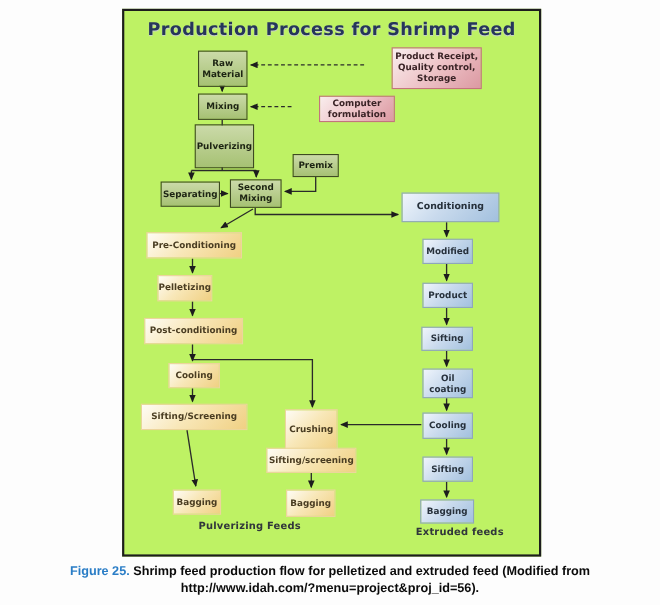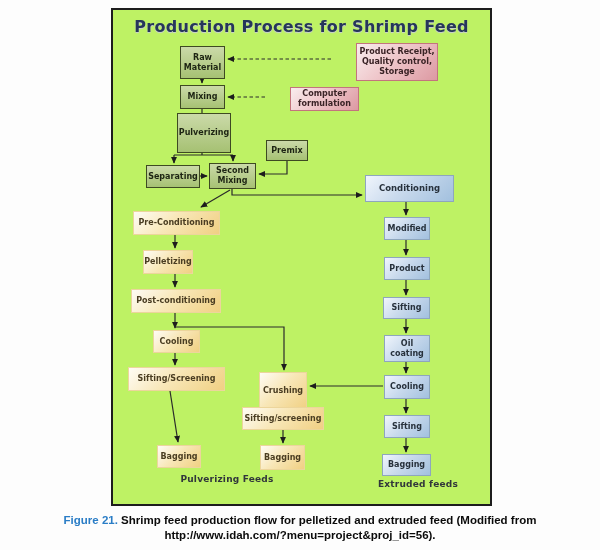--- a/index.html
+++ b/index.html
@@ -112,14 +112,14 @@
     <div class="node blue" style="left:271px;top:325px;width:46px;height:27px">Oil
 coating</div>
     <div class="node blue" style="left:271px;top:365px;width:46px;height:24px">Cooling</div>
     <div class="node blue" style="left:271px;top:405px;width:46px;height:23px">Sifting</div>
     <div class="node blue" style="left:269px;top:444px;width:49px;height:22px">Bagging</div>
 
     <div class="branch-label" style="left:58px;top:464px;width:112px">Pulverizing Feeds</div>
     <div class="branch-label" style="left:250px;top:469px;width:110px">Extruded feeds</div>
   </div>
 
-  <div id="caption"><span class="fig-label">Figure 21.</span><span> Shrimp feed production flow for pelletized and extruded feed (Modified from http://www.idah.com/?menu=project&amp;proj_id=56).</span></div>
+  <div id="caption"><span class="fig-label">Figure 25.</span><span> Shrimp feed production flow for pelletized and extruded feed (Modified from http://www.idah.com/?menu=project&amp;proj_id=56).</span></div>
 </div>
 
 </body></html>

